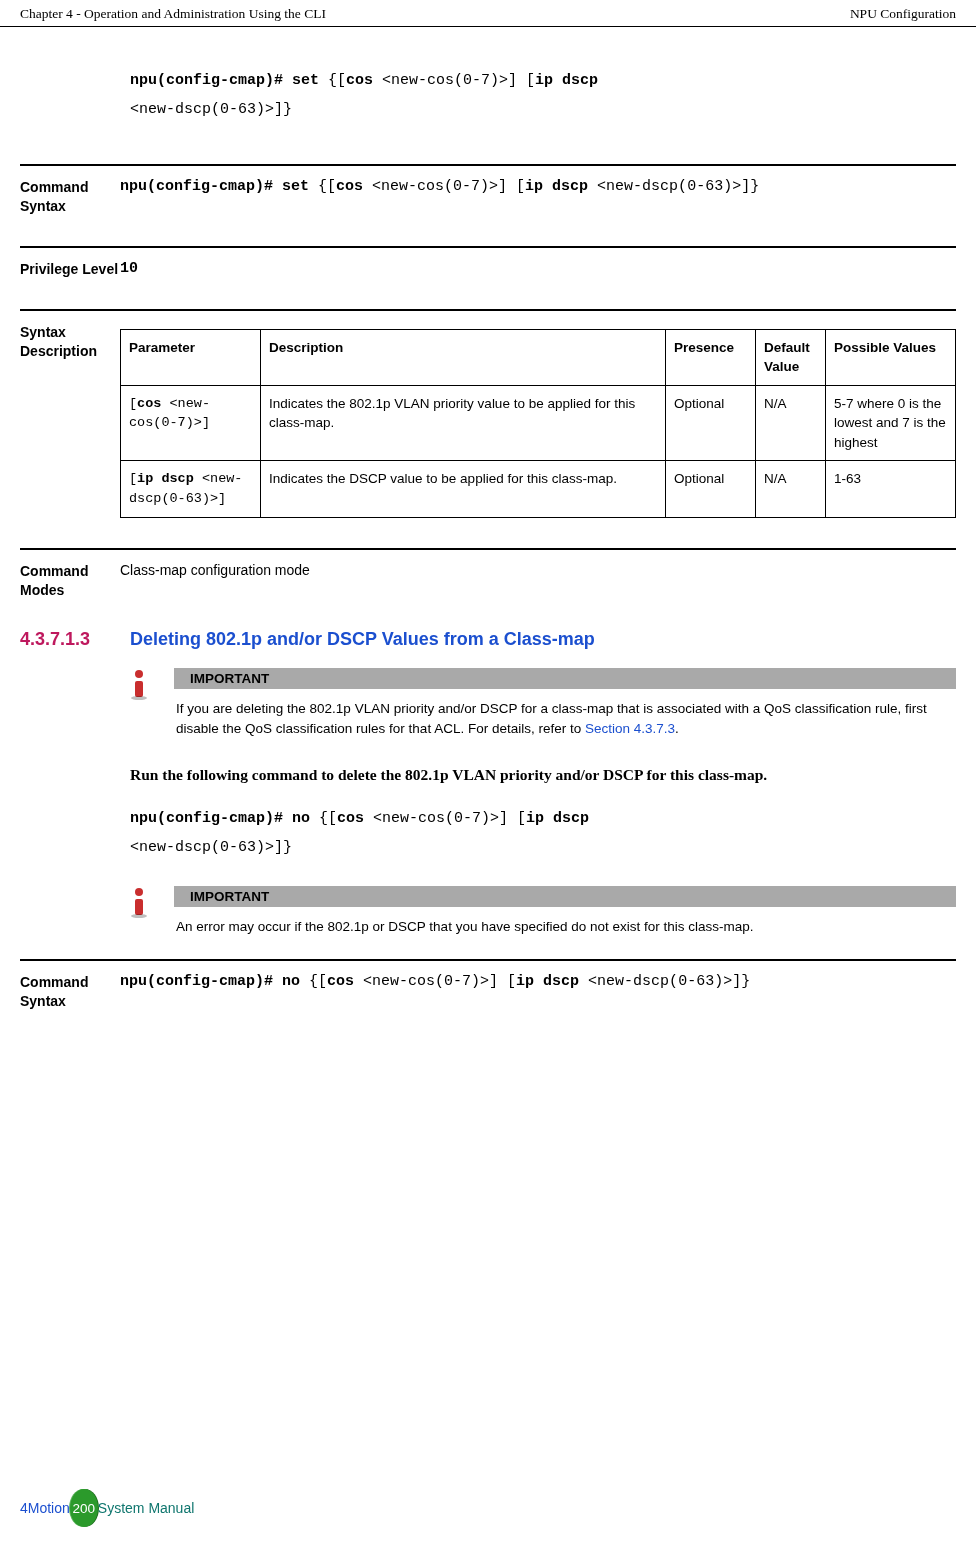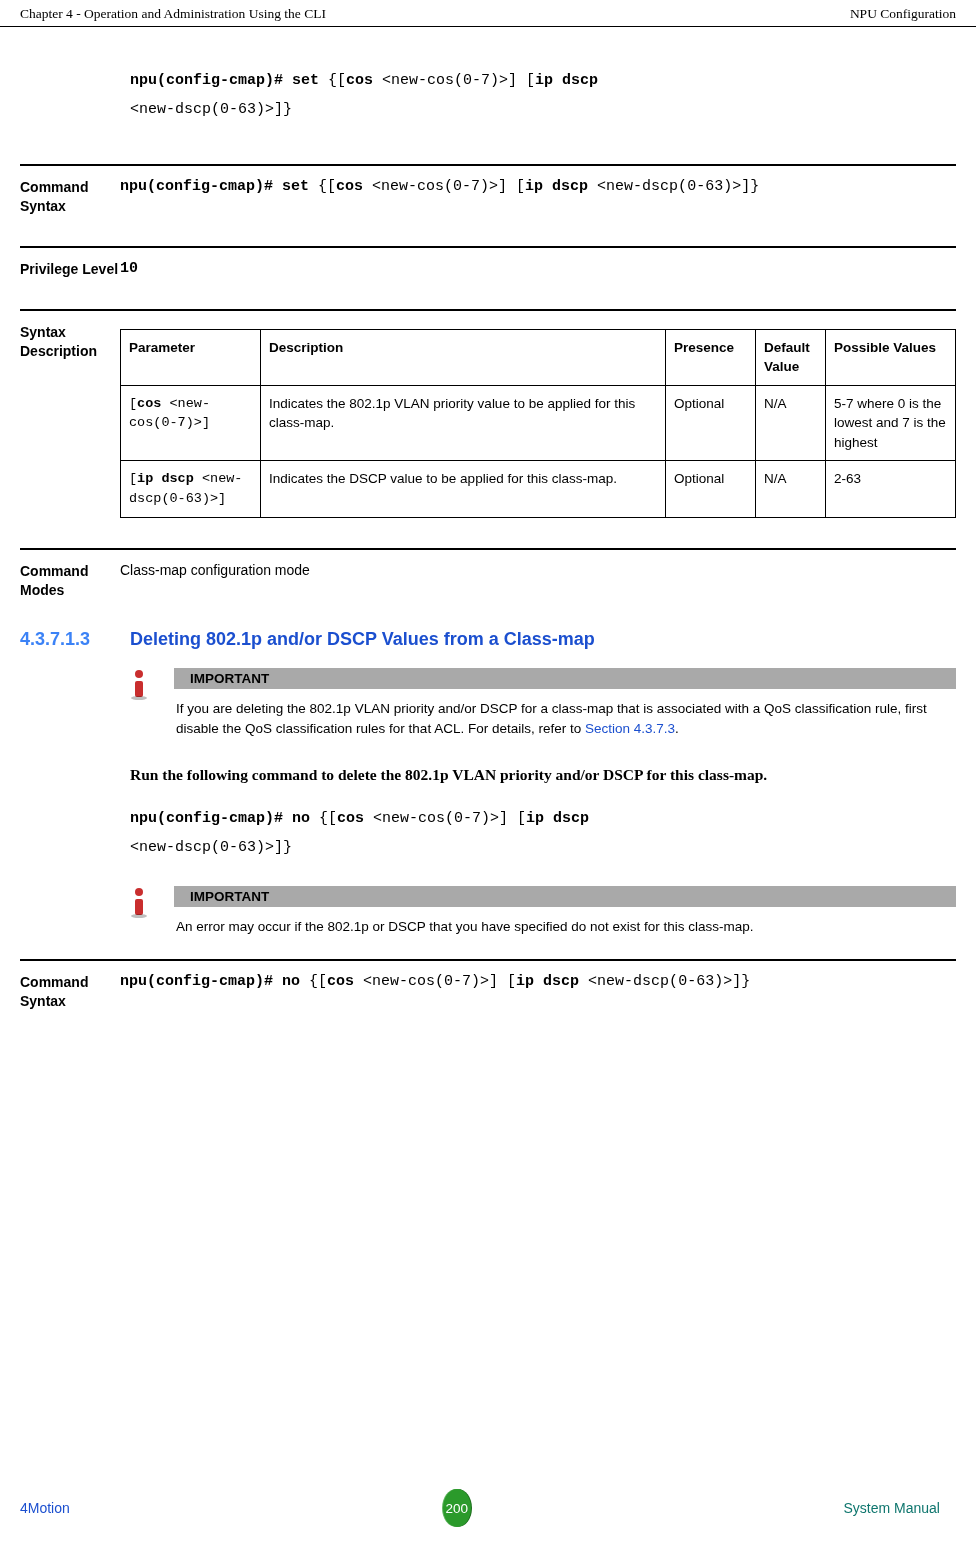--- a/index.html
+++ b/index.html
@@ -77,21 +77,21 @@
   }
   .param-cell { font-family: "Courier New", monospace; font-size: 14px; }
   .param-cell b { font-weight: bold; }
 
   .section-head {
     display: flex;
     margin: 30px 0 18px 0;
   }
   .section-num {
     width: 110px;
-    color: #3b82f6;
+    color: #be185d;
     font-weight: bold;
     font-size: 18px;
   }
   .section-title {
     color: #1b4fcf;
     font-weight: bold;
     font-size: 18px;
   }
 
   .note-block {
@@ -132,21 +132,20 @@
     margin-bottom: 16px;
     font-weight: bold;
   }
 
   .footer {
     position: absolute;
     bottom: 18px;
     left: 0;
     right: 16px;
     display: flex;
-    justify-content: space-between;
     align-items: center;
     padding: 0 20px;
   }
   .footer-left { color: #1b4fcf; font-size: 14px; }
   .footer-right { color: #0f766e; font-size: 14px; }
   .page-badge {
     width: 28px; height: 38px;
     background: #2b9a2b;
     border-radius: 50%;
     display: flex; align-items: center; justify-content: center;
@@ -219,21 +218,21 @@
               <td>Indicates the 802.1p VLAN priority value to be applied for this class-map.</td>
               <td>Optional</td>
               <td>N/A</td>
               <td>5-7 where 0 is the lowest and 7 is the highest</td>
             </tr>
             <tr>
               <td class="param-cell"><span>[</span><b>ip dscp</b><span> &lt;new-dscp(0-63)&gt;]</span></td>
               <td>Indicates the DSCP value to be applied for this class-map.</td>
               <td>Optional</td>
               <td>N/A</td>
-              <td>2-63</td>
+              <td>1-63</td>
             </tr>
           </tbody>
         </table>
       </div>
     </div>
 
     <div class="def-row" style="margin-bottom:20px">
       <div class="def-label">Command Modes</div>
       <div class="def-content">Class-map configuration mode</div>
     </div>

